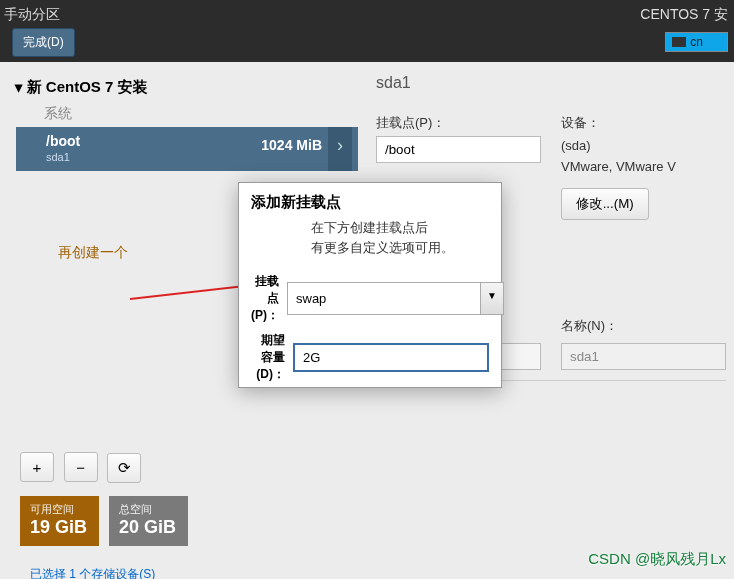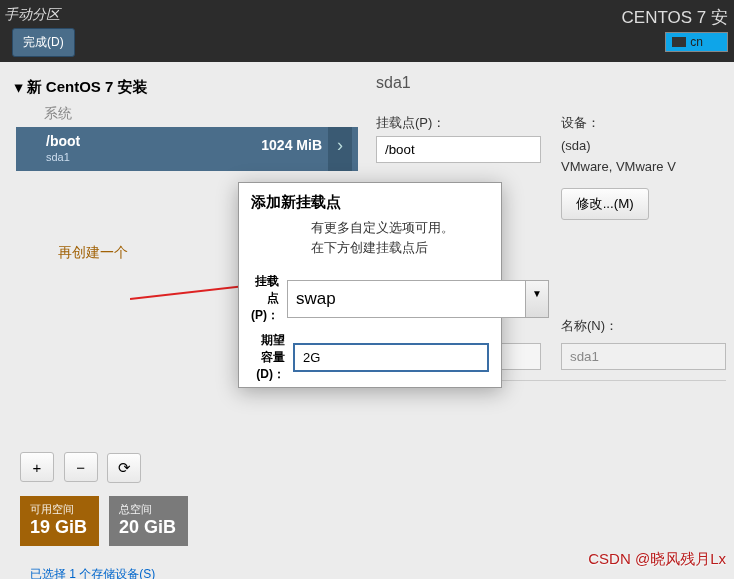--- a/index.html
+++ b/index.html
@@ -1,20 +1,20 @@
 <!DOCTYPE html>
 <html><head>
 <meta charset="utf-8">
 <style>
 * { box-sizing: border-box; margin: 0; padding: 0; font-family: sans-serif; }
 body { width: 734px; height: 579px; background: #ececec; position: relative; overflow: hidden; font-size: 13px; }
 
 .topbar { background: #2c2c2c; color: #ddd; height: 62px; position: relative; }
-.topbar-title { position: absolute; top: 6px; left: 4px; font-size: 14px; font-style: italic; }
-.topbar-right { position: absolute; top: 6px; right: 6px; font-size: 17px; }
+.topbar-title { position: absolute; top: 6px; left: 4px; font-size: 14px; }
+.topbar-right { position: absolute; top: 6px; right: 6px; font-size: 14px; }
 .done-btn { position: absolute; top: 28px; left: 12px; background: #4a6d8a; color: #fff; border: 1px solid #2a4a66; padding: 5px 10px; border-radius: 3px; cursor: pointer; font-size: 12px; }
 .kbd-badge { position: absolute; top: 32px; right: 6px; background: #0ea5e9; color: #222; padding: 2px 24px 2px 6px; font-size: 12px; border: 1px solid #888; }
 .kbd-icon { display:inline-block; width:14px; height:10px; background:#333; margin-right:4px; position:relative; top:1px;}
 
 .main { display: flex; padding: 12px 8px 0 16px; height: 430px; }
 .left { width: 345px; }
 .right { flex: 1; padding-left: 18px; }
 
 .disclose { display:inline-block; transform: rotate(90deg); font-size:10px; margin-right:3px;}
 .install-header { font-weight: bold; font-size: 15px; padding: 4px 0; }
@@ -52,28 +52,28 @@
 .hr { border-top:1px solid #ccc; margin-top:10px;}
 .name-input { width: 165px; padding: 5px 8px; border:1px solid #bbb; background:#f5f5f5; color:#888; margin-top:4px;}
 .name-input.ro { background:#f0f0f0;}
 
 .dialog { position: absolute; top: 182px; left: 238px; width: 264px; background: #fff; border: 1px solid #999; box-shadow: 0 4px 20px rgba(0,0,0,0.3); padding: 0; }
 .dlg-title { padding: 10px 12px 6px; font-size: 15px; font-weight: bold; }
 .dlg-sub { padding: 0 12px 12px 72px; font-size: 13px; color: #333; line-height:1.5;}
 .dlg-row { display:flex; align-items:center; padding: 4px 12px; gap:8px;}
 .dlg-label { width: 82px; text-align:right; font-size:12px; font-weight:bold;}
 .dlg-combo { flex:1; display:flex;}
-.dlg-combo input { flex:1; padding:8px 8px; border:1px solid #aaa; border-right:none; font-size:17px;}
+.dlg-combo input { flex:1; padding:8px 8px; border:1px solid #aaa; border-right:none; font-size:13px;}
 .dlg-combo .dd { width:24px; background:linear-gradient(#f5f5f5,#ddd); border:1px solid #aaa; text-align:center; line-height:26px; font-size:10px; cursor:pointer;}
 .dlg-input { flex:1; padding:5px 8px; border:2px solid #3a6ea5; font-size:13px;}
 .dlg-btns { padding: 14px 12px 12px; text-align:right;}
 .dlg-btn { padding: 6px 14px; background:linear-gradient(#fdfdfd,#e6e6e6); border:1px solid #aaa; border-radius:3px; margin-left:8px; cursor:pointer; box-shadow:0 2px 3px rgba(0,0,0,0.2);}
 
 .arrow-svg { position:absolute; top:264px; left:130px; pointer-events:none;}
-.watermark { position:absolute; bottom:10px; right:8px; color:#b91c1c; font-size:15px; text-shadow:0 1px 2px #fff;}
+.watermark { position:absolute; bottom:10px; right:8px; color:#15803d; font-size:15px; text-shadow:0 1px 2px #fff;}
 </style>
 </head>
 <body>
 
 <div class="topbar">
   <div class="topbar-title">手动分区</div>
   <div class="topbar-right">CENTOS 7 安</div>
   <button class="done-btn">完成(D)</button>
   <div class="kbd-badge"><span class="kbd-icon"></span><span>cn</span></div>
 </div>
@@ -142,22 +142,22 @@
     <div class="space-label">总空间</div>
     <div class="space-val">20 GiB</div>
   </div>
 </div>
 
 <div class="selected-link">已选择 1 个存储设备(S)</div>
 
 <div class="dialog">
   <div class="dlg-title">添加新挂载点</div>
   <div class="dlg-sub">
-    <div>有更多自定义选项可用。</div>
-      <div>在下方创建挂载点后</div>
+    <div>在下方创建挂载点后</div>
+      <div>有更多自定义选项可用。</div>
   </div>
   <div class="dlg-row">
     <div class="dlg-label">挂载点(P)：</div>
     <div class="dlg-combo">
       <input value="swap" style="">
       <div class="dd">▼</div>
     </div>
   </div>
   <div class="dlg-row">
     <div class="dlg-label">期望容量(D)：</div>

